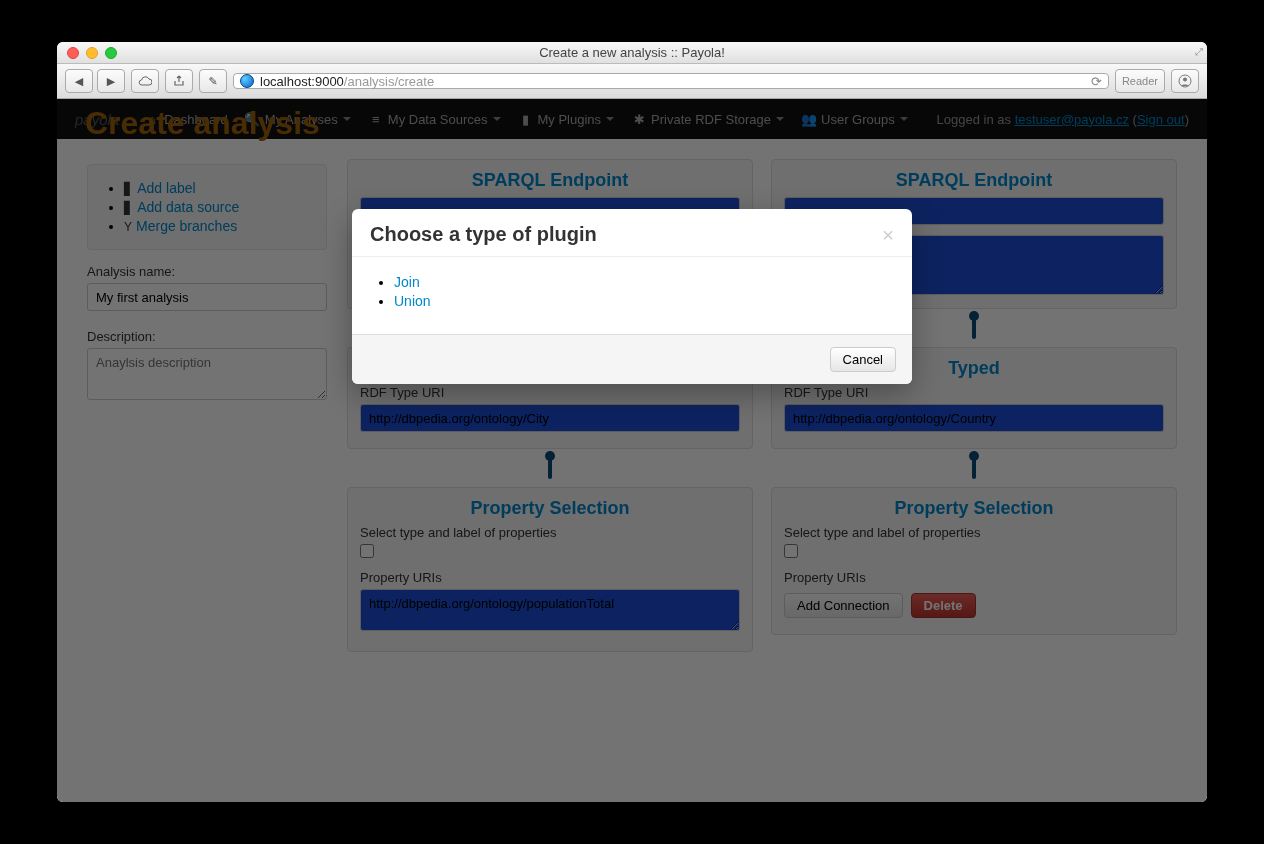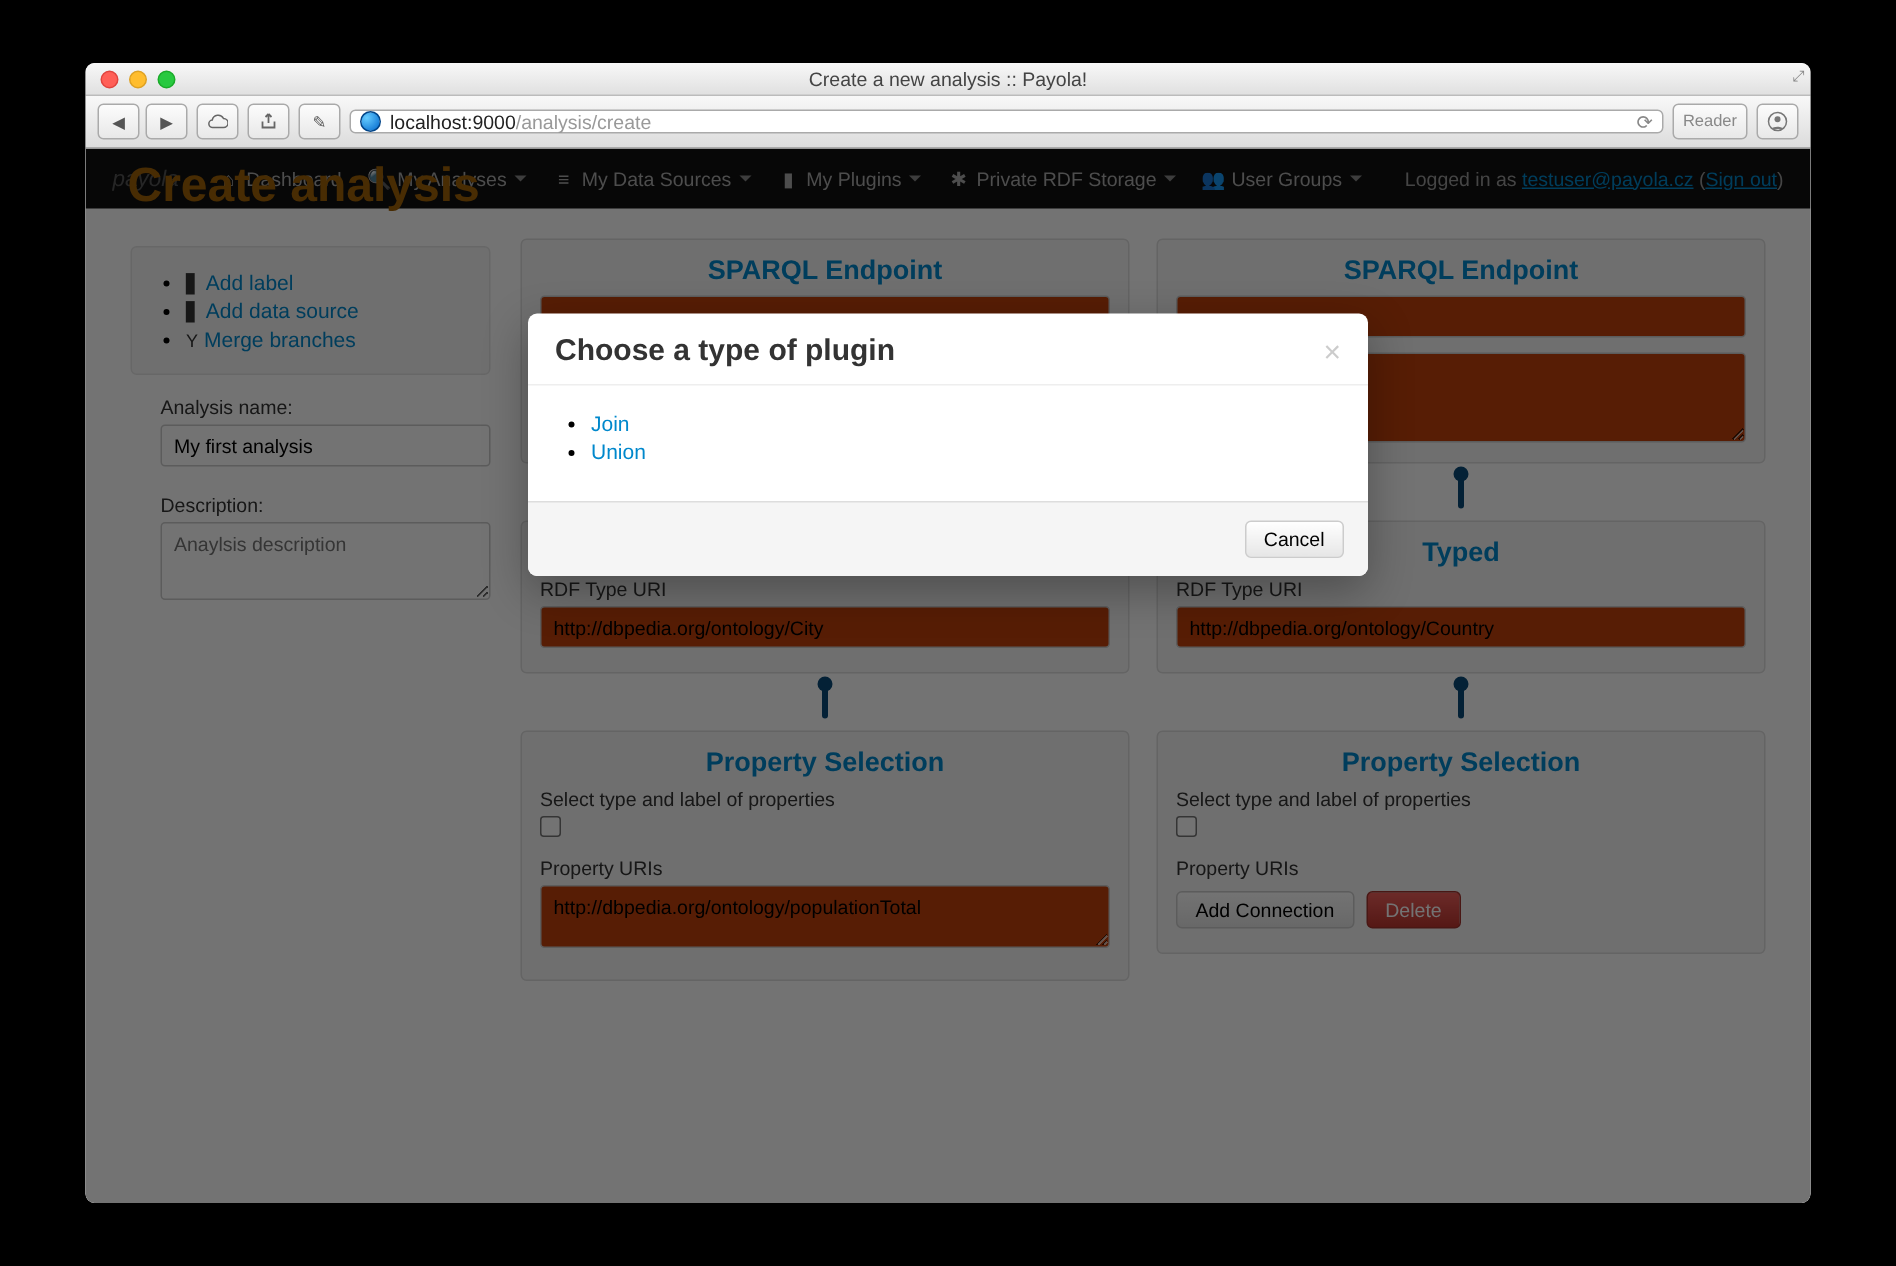--- a/index.html
+++ b/index.html
@@ -29,33 +29,33 @@
 .page { padding:20px 30px; display:flex; gap:20px; height:calc(100% - 40px); }
 .page h1{font-size:32px;font-weight:bold;color:#a16207;margin-bottom:18px;}
 .sidebar{width:240px;}
 .sidebar-box{background:#f5f5f5;border:1px solid #e5e5e5;border-radius:4px;padding:12px 8px;margin-bottom:14px;}
 .sidebar-box ul{list-style:disc;padding-left:28px;}
 .sidebar-box li{margin:3px 0;font-size:14px;}
 .sidebar-box a{color:#0088cc;text-decoration:none;}
 .sb-icon{color:#333;font-size:12px;margin-right:4px;}
 .formlabel{font-size:13px;color:#333;display:block;margin-bottom:4px;}
 .textinput{width:100%;height:28px;border:1px solid #ccc;border-radius:3px;padding:0 8px;font-size:13px;background:#fff;}
-.formgroup{margin-bottom:18px;margin-left:20px;}
+.formgroup{margin-bottom:18px;}
 textarea.textinput{height:52px;padding:6px 8px;resize:vertical;}
 .pipeline{flex:1;display:flex;gap:18px;}
 .col{flex:1;display:flex;flex-direction:column;gap:14px;}
 .node{background:#f5f5f5;border:1px solid #ddd;border-radius:4px;padding:10px 12px 16px;}
 .node-title{color:#0088cc;font-size:18px;font-weight:bold;text-align:center;margin-bottom:6px;}
 .field-label{font-size:13px;color:#333;margin-bottom:4px;display:block;}
-.node input.textinput,.node textarea.textinput{background:#c2410c;}
+.node input.textinput,.node textarea.textinput{background:#1d4ed8;}
 .connector{align-self:center;width:4px;height:22px;background:#0a4b78;border-radius:2px;margin:-6px 0;position:relative;}
 .connector::before{content:"";position:absolute;top:-6px;left:-3px;width:10px;height:10px;background:#0a4b78;border-radius:50%;}
 .checkbox{width:14px;height:14px;}
 .btn{display:inline-block;padding:4px 12px;font-size:13px;border:1px solid #ccc;border-radius:4px;background:linear-gradient(#fff,#e6e6e6);cursor:pointer;}
-.btn-danger{background:linear-gradient(#ee5f5b,#bd362f);color:#fff;border-color:#a2332d;}
+.btn-danger{background:linear-gradient(#ee5f5b,#bd362f);color:#fff;border-color:#a2332d;font-weight:bold;}
 .node-actions{display:flex;gap:8px;margin-top:8px;}
 .overlay { position:absolute; inset:0; background:rgba(0,0,0,.55); display:flex; align-items:flex-start; justify-content:center; padding-top:110px; }
 .modal { width:560px; background:#fff; border-radius:6px; box-shadow:0 10px 30px rgba(0,0,0,.3); overflow:hidden; }
 .modal-header{padding:14px 18px 10px; border-bottom:1px solid #eee;display:flex;align-items:center;}
 .modal-header h3{font-size:20px;color:#333;font-weight:600;}
 .modal-close{margin-left:auto;color:#ccc;font-size:20px;cursor:pointer;line-height:1;}
 .modal-body{padding:14px 22px 22px;}
 .modal-body ul{list-style:disc;padding-left:20px;}
 .modal-body li{margin:3px 0;font-size:14px;}
 .modal-body a{color:#0088cc;text-decoration:none;}

